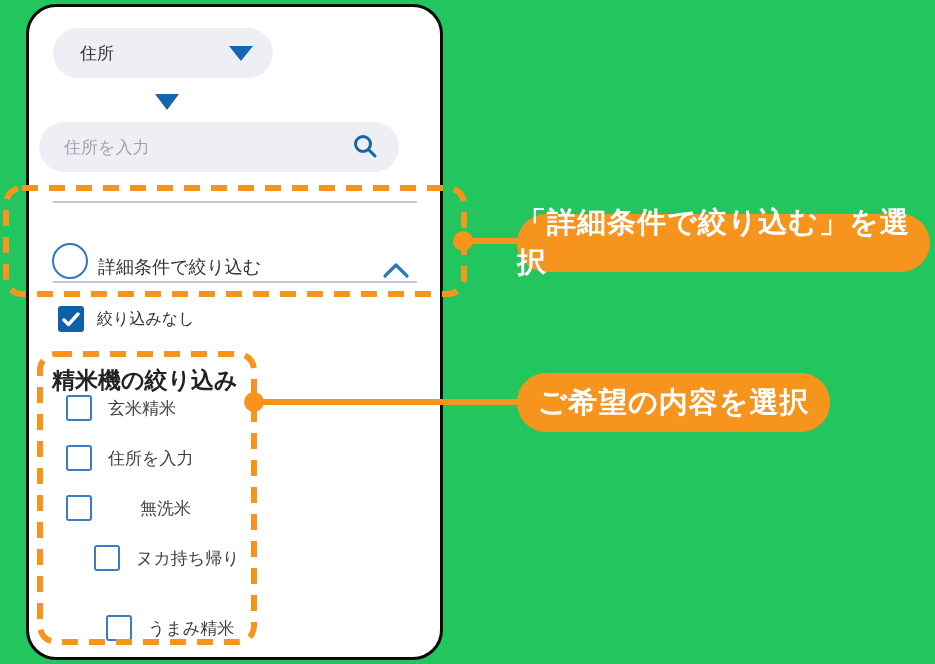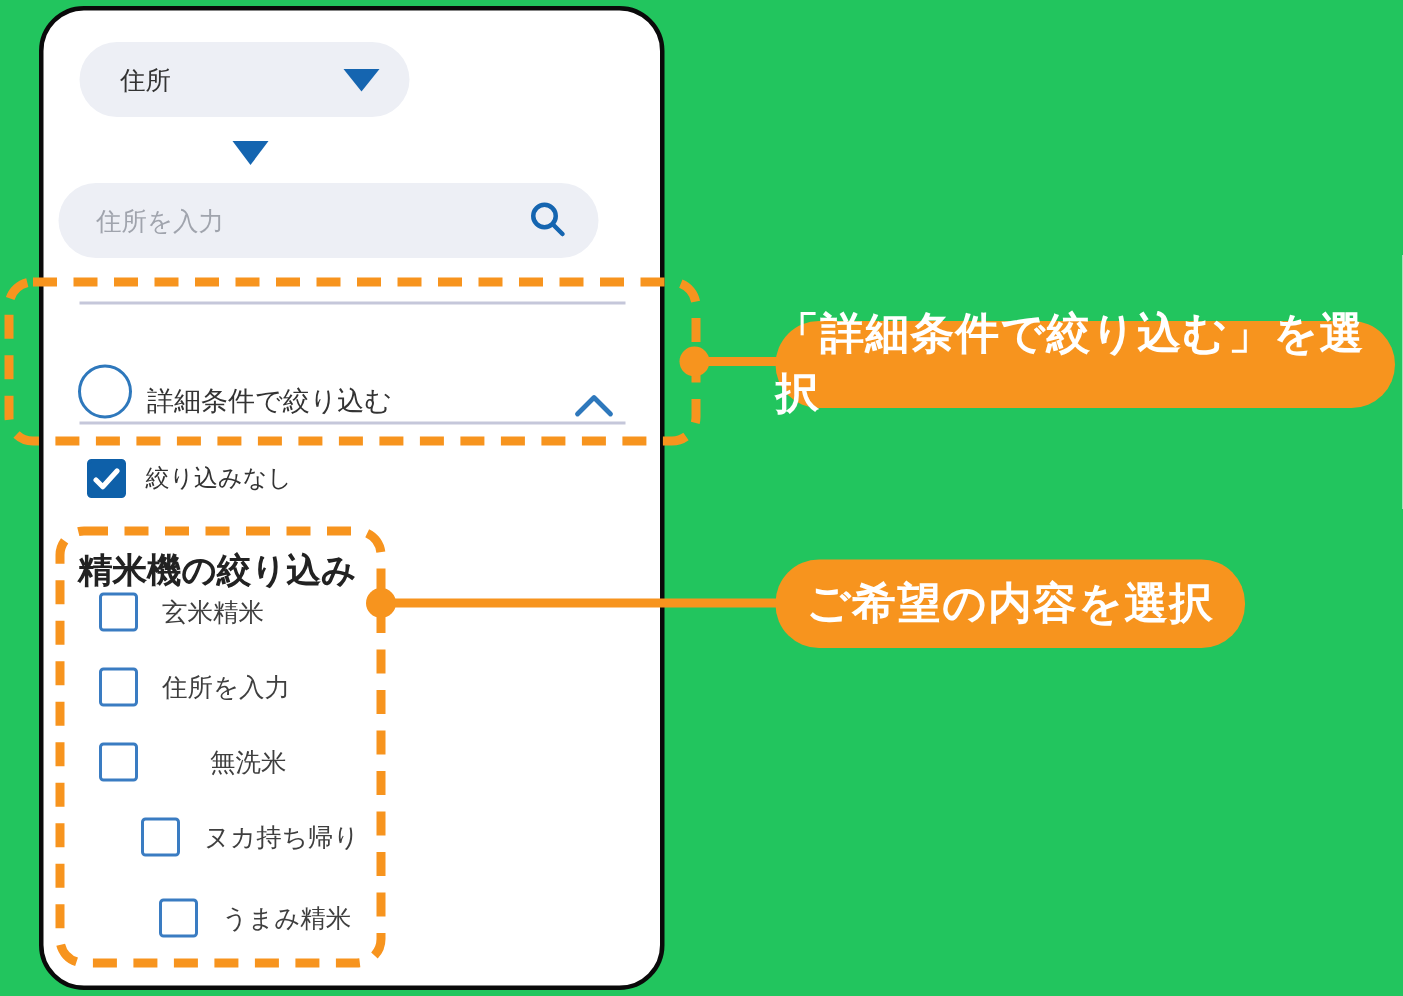--- a/index.html
+++ b/index.html
@@ -33,21 +33,21 @@
   .nofilter-row{position:absolute;left:29px;top:299px;display:flex;align-items:center;cursor:pointer;}
   .cbx{width:26px;height:26px;border-radius:3px;flex:0 0 auto;display:flex;align-items:center;justify-content:center;}
   .cbx.on{background:#0e60a9;border:2px solid #0e60a9;}
   .cbx.off{background:#fff;border:2px solid #3a7cc2;}
   .nofilter-row .lbl{font-size:16px;color:#333;margin-left:13px;}
 
   .section-title{position:absolute;left:23px;top:358px;font-size:23px;font-weight:bold;color:#222;}
 
   .opt-row{position:absolute;left:37px;display:flex;align-items:center;cursor:pointer;}
   .opt-row .lbl{font-size:17px;color:#3f3f3f;margin-left:16px;}
-  .r0{top:388px;} .r1{top:438px;} .r2{top:488px;gap:32px;} .r3{top:538px;padding-left:28px;} .r4{top:592px;padding-left:40px;}
+  .r0{top:388px;} .r1{top:438px;} .r2{top:488px;gap:32px;} .r3{top:538px;padding-left:28px;} .r4{top:608px;padding-left:40px;}
 
   
   .overlay{position:absolute;left:0;top:0;width:935px;height:664px;pointer-events:none;}
   .callout{position:absolute;background:#f7941e;border-radius:29px;color:#ffffff;
            font-size:29px;font-weight:bold;display:flex;align-items:center;justify-content:center;
            letter-spacing:1px;}
   .c1{left:517px;top:214px;width:413px;height:58px;}
   .c2{left:517px;top:373px;width:313px;height:59px;}
 </style>
 </head>

